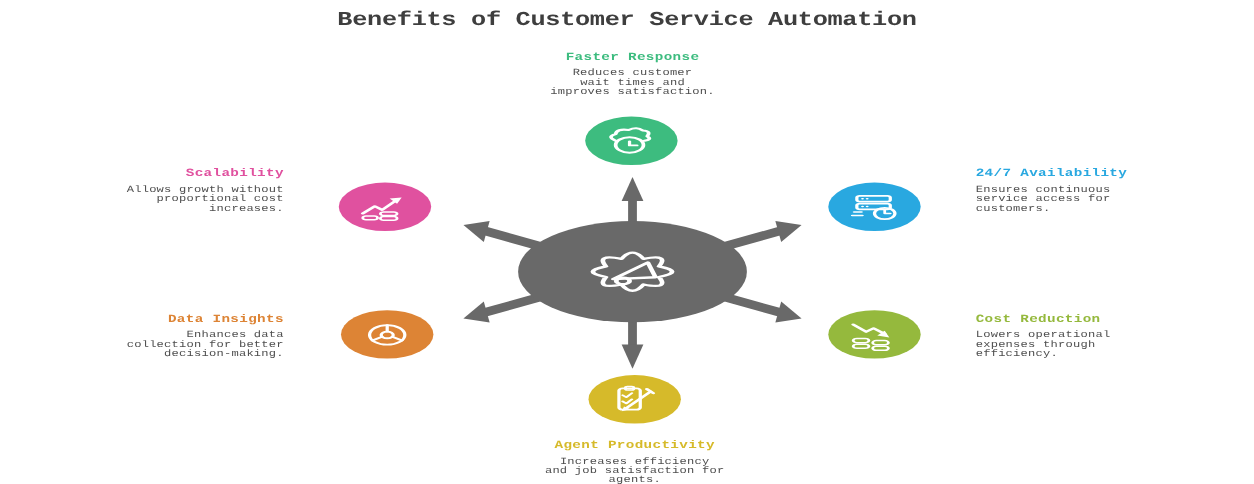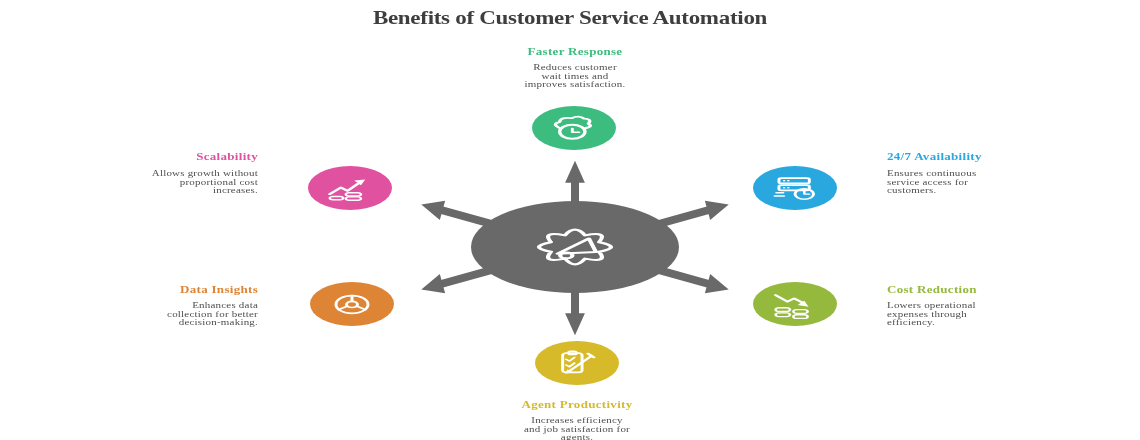--- a/index.html
+++ b/index.html
@@ -1,18 +1,18 @@
 <!DOCTYPE html>
 <html><head>
 <meta charset="utf-8">
 <style>
   html,body { margin:0; padding:0; background:#ffffff; }
   .stage {
     position:relative; width:1140px; height:440px; overflow:hidden;
-    background:#ffffff; font-family:Liberation Serif, serif;
+    background:#ffffff; font-family:Liberation Mono, monospace;
   }
   .title {
     position:absolute; left:0; right:0; top:8px; margin:0;
     text-align:center; font-size:23px; font-weight:bold;
     letter-spacing:-0.3px; transform:scaleY(0.78); transform-origin:top;
   }
   .hub { position:absolute; left:0; top:0; }
   .bubble {
     position:absolute; width:84px; height:44px; border-radius:50%;
     display:flex; align-items:center; justify-content:center;

